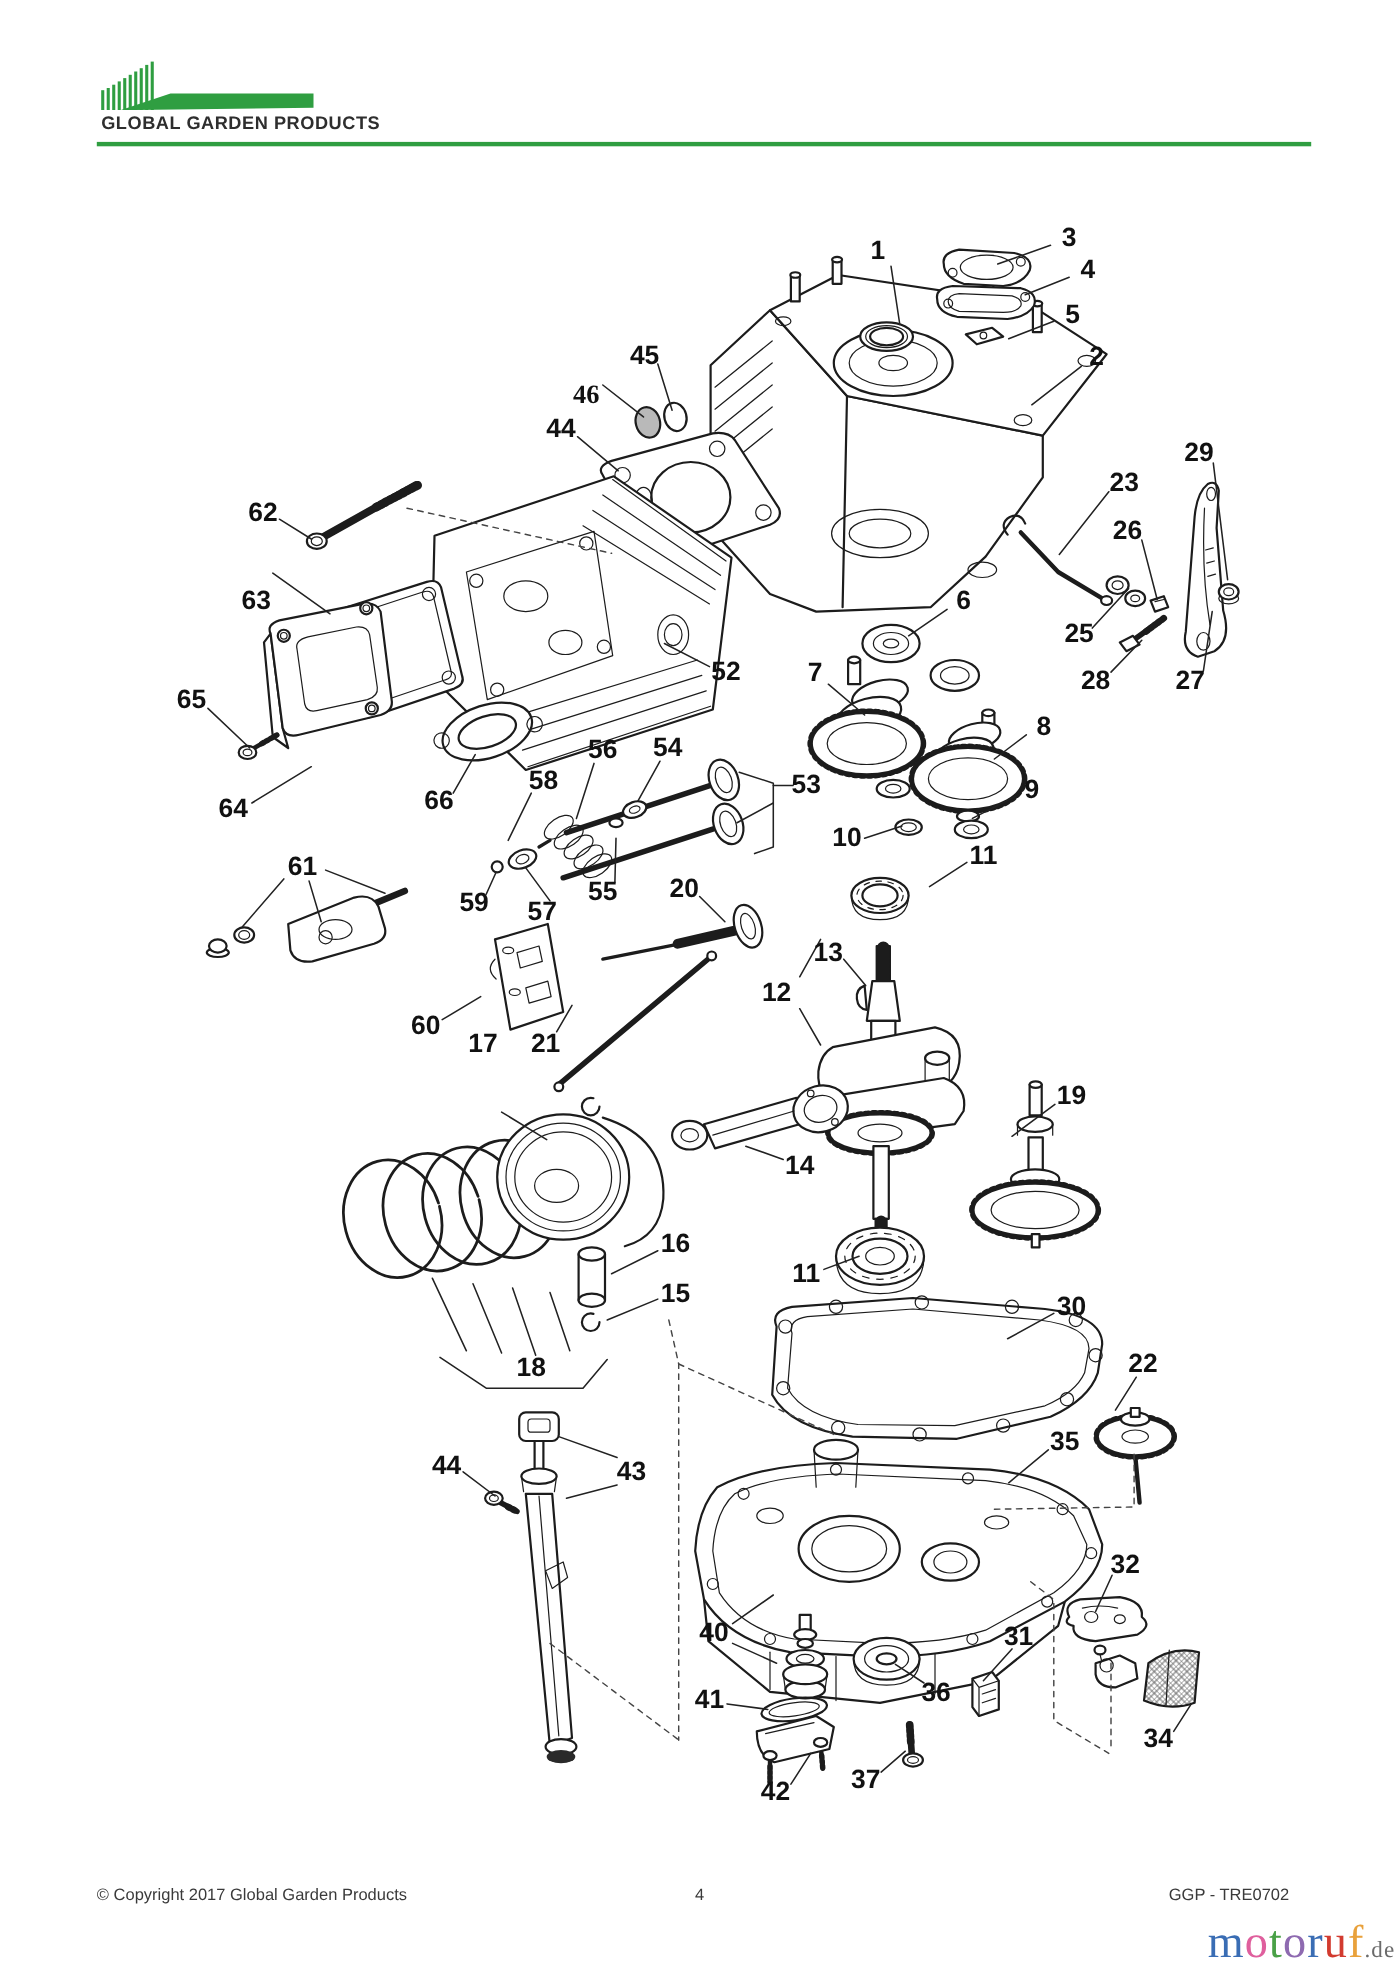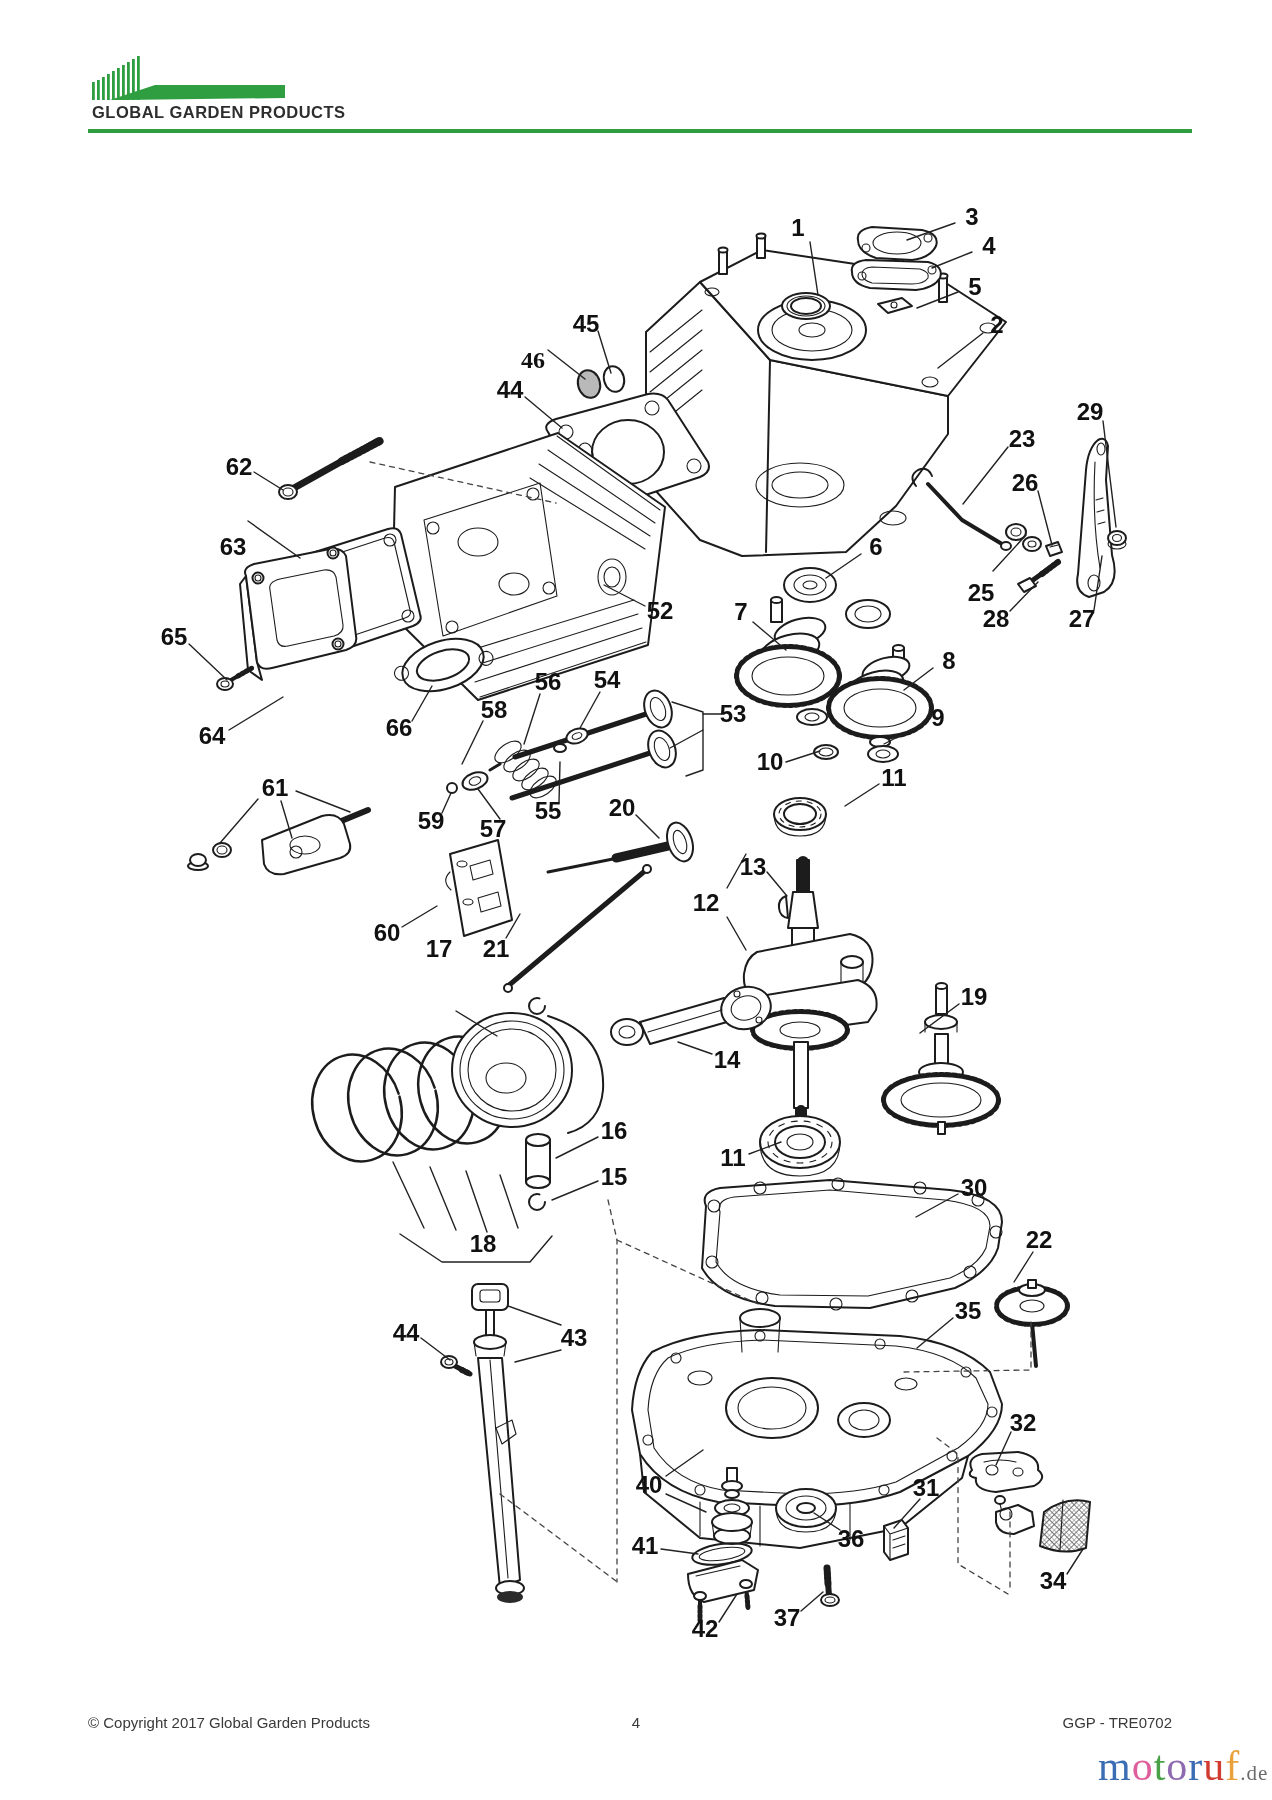--- a/index.html
+++ b/index.html
@@ -632,21 +632,21 @@
       <div class="callout" style="left: 510px; top: 390px;">44</div>
       <div class="callout" style="left: 239px; top: 467px;">62</div>
       <div class="callout" style="left: 233px; top: 515px; margin-top: 32px;">63</div>
       <div class="callout" style="left: 174px; top: 637px;">65</div>
       <div class="callout" style="left: 212px; top: 736px;">64</div>
       <div class="callout" style="left: 399px; top: 728px;">66</div>
       <div class="callout" style="left: 660px; top: 611px;">52</div>
       <div class="callout" style="left: 1022px; top: 439px;">23</div>
       <div class="callout" style="left: 1025px; top: 483px;">26</div>
       <div class="callout" style="left: 1090px; top: 412px;">29</div>
-      <div class="callout" style="left: 981px; top: 577px; margin-top: 16px;">25</div>
+      <div class="callout" style="left: 981px; top: 577px;">25</div>
       <div class="callout" style="left: 996px; top: 619px;">28</div>
       <div class="callout" style="left: 1082px; top: 619px;">27</div>
       <div class="callout" style="left: 876px; top: 547px;">6</div>
       <div class="callout" style="left: 741px; top: 612px;">7</div>
       <div class="callout" style="left: 949px; top: 661px;">8</div>
       <div class="callout" style="left: 938px; top: 718px;">9</div>
       <div class="callout" style="left: 770px; top: 762px;">10</div>
       <div class="callout" style="left: 894px; top: 778px;">11</div>
       <div class="callout" style="left: 733px; top: 714px;">53</div>
       <div class="callout" style="left: 607px; top: 680px;">54</div>

